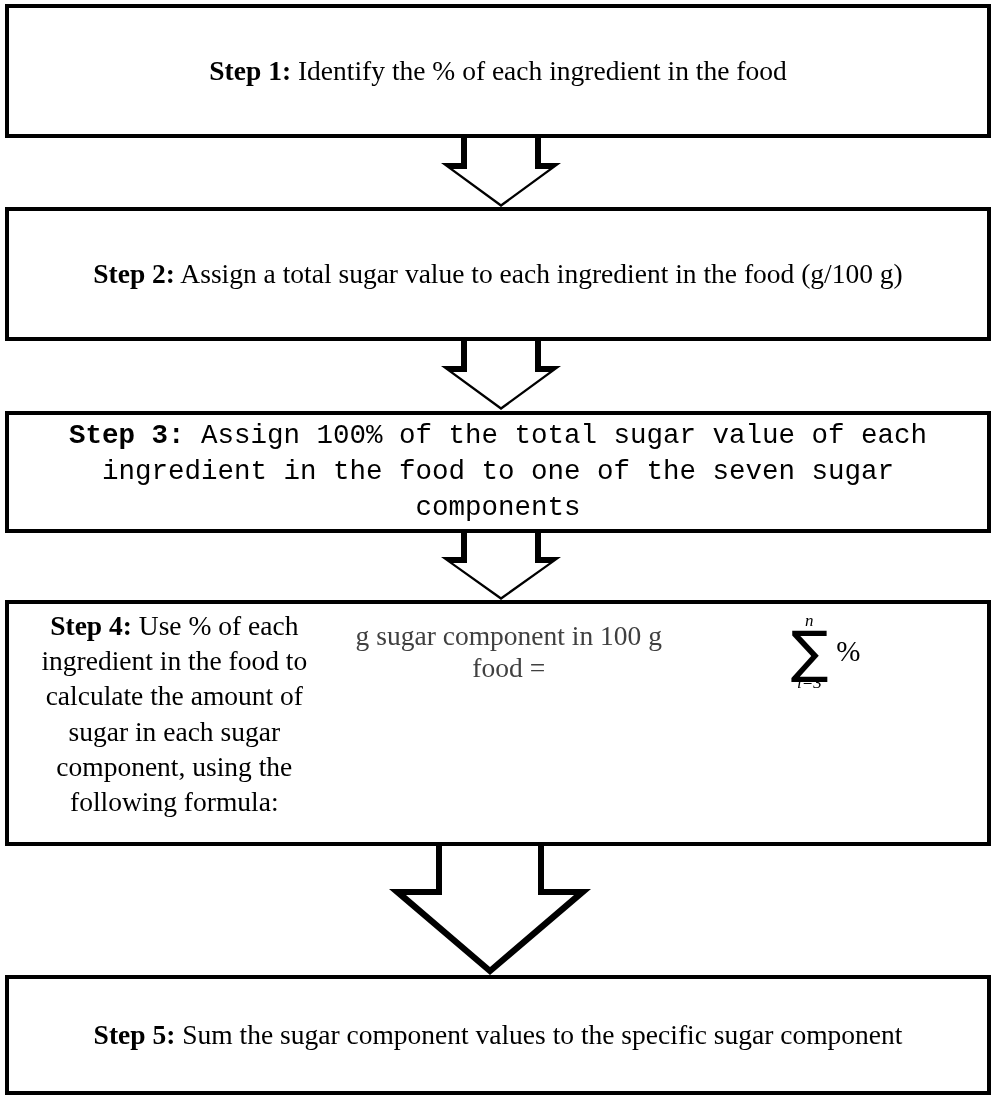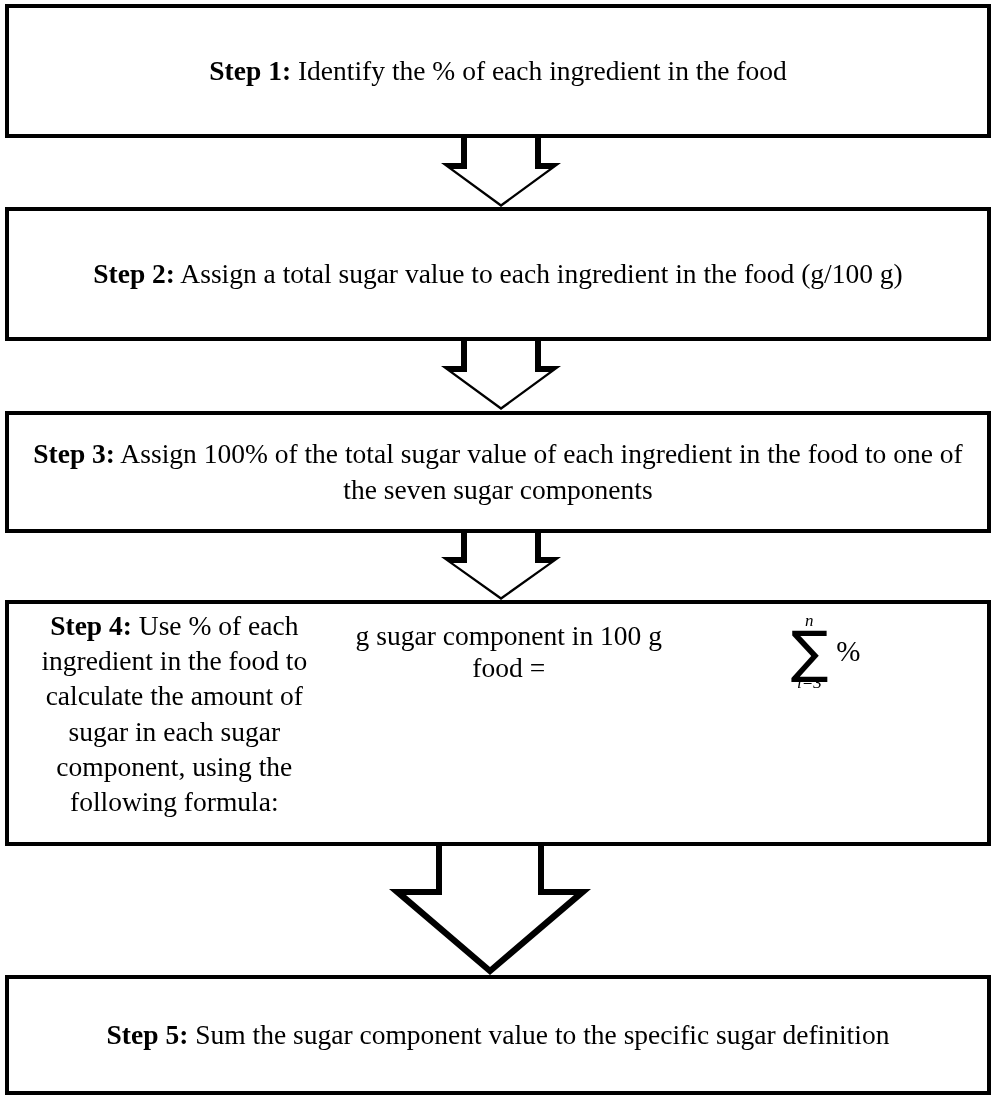--- a/index.html
+++ b/index.html
@@ -39,37 +39,37 @@
     font-weight: bold;
   }
 
   
   #box-step-1 { left: 5px; top: 4px; width: 986px; height: 134px; }
 
   
   #box-step-2 { left: 5px; top: 207px; width: 986px; height: 134px; }
 
   
-  #box-step-3 { left: 5px; top: 411px; width: 986px; height: 122px; }
+  #box-step-3 { left: 5px; top: 411px; width: 986px; height: 122px; font-family: Liberation Mono, monospace; }
   #box-step-3 .box-text { line-height: 1.3; }
 
   
   #box-step-4 {
     left: 5px; top: 600px; width: 986px; height: 246px;
     align-items: flex-start;
     justify-content: center;
     flex-direction: row;
   }
   #box-step-4 .box-text { padding-top: 4px; }
 
   .formula-line {
     width: 100%;
     text-align: center;
     font-size: 27.5px;
-    color: #000000;
+    color: #404040;
     margin-top: 16px;
     padding-left: 12px;
   }
 
   .sum-row {
     width: 100%;
     display: flex;
     align-items: center;
     justify-content: center;
     margin-top: 8px;
@@ -170,17 +170,17 @@
       <span class="pct-sign">%</span>
     </div>
   </div>
 
   <svg class="flow-arrow" id="arrow-4-5" viewBox="0 0 210 136">
     <polygon points="51,0 51,47 4,47 105,133 206,47 159,47 159,0 153,0 153,53 189,53 105,125 21,53 57,53 57,0" fill="#000000" stroke="none"></polygon>
   </svg>
 
   <div class="flow-box" id="box-step-5">
     <div class="box-text">
-      <span class="step-label">Step 5:</span><span> Sum the sugar component value to the specific sugar definition</span>
+      <span class="step-label">Step 5:</span><span> Sum the sugar component values to the specific sugar component</span>
     </div>
   </div>
 
 </div>
 
 </body></html>

